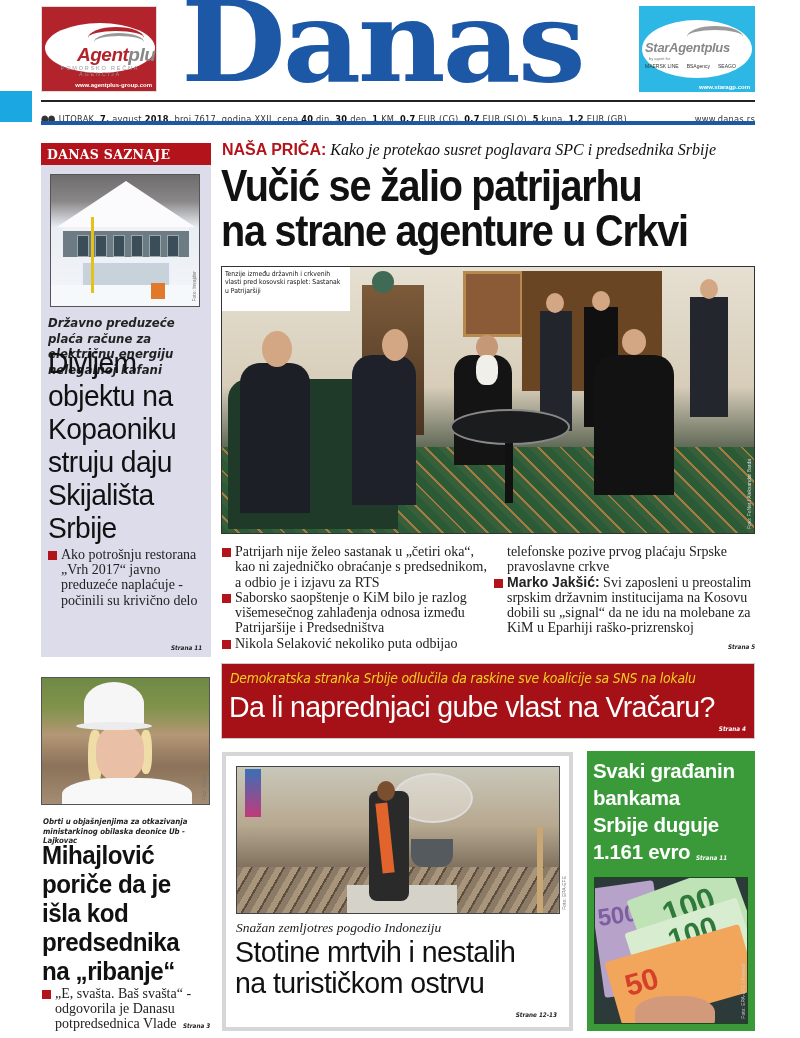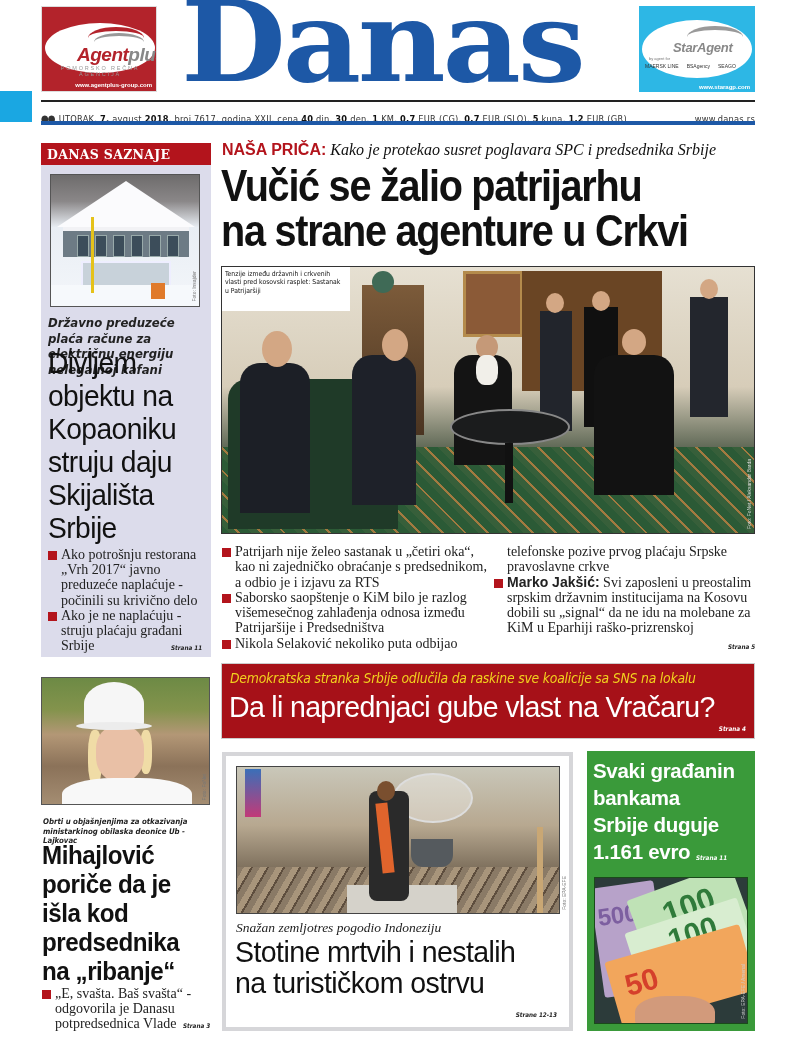--- a/index.html
+++ b/index.html
@@ -17,21 +17,21 @@
   .ad-left .brand span { color: #888; }
   .ad-left .tag { position: absolute; left: 4px; top: 58px; width: 108px; font-size: 5.5px; letter-spacing: 1.8px; color: #999; text-align: center; }
   .ad-left .url { position: absolute; right: 4px; bottom: 3px; font-size: 6px; color: #fff; font-weight: bold; }
 
   .logo { left: 181px; top: -14px; font-family: "DejaVu Serif", serif; font-weight: bold; font-size: 112px; letter-spacing: -3px; color: #1d58a6; line-height: 1; transform: scaleX(1.08); transform-origin: left top; }
 
   .ad-right { left: 639px; top: 6px; width: 116px; height: 86px; background: #2db7e5; overflow: hidden; }
   .ad-right .oval { position: absolute; left: 3px; top: 14px; width: 110px; height: 58px; background: #fff; border-radius: 55px / 29px; }
   .ad-right .arc { position: absolute; left: 48px; top: 20px; width: 56px; height: 22px; border-top: 4px solid #999; border-radius: 50% 50% 0 0; }
   .ad-right .brand { position: absolute; left: 6px; top: 34px; font-weight: bold; font-style: italic; font-size: 13px; color: #1d8fd0; letter-spacing: -0.3px; }
-  .ad-right .brand span { color: #888; margin-left: 28px; }
+  .ad-right .brand span { color: #888; }
   .ad-right .sub { position: absolute; left: 10px; top: 50px; font-size: 4px; color: #777; }
   .ad-right .partners { position: absolute; left: 6px; top: 57px; font-size: 5px; color: #333; display: flex; gap: 8px; }
   .ad-right .url { position: absolute; right: 5px; bottom: 2px; font-size: 6px; color: #fff; font-weight: bold; }
 
   .blue-tab { left: 0; top: 91px; width: 32px; height: 31px; background: #1aa7e2; }
 
   .rule-top { left: 41px; top: 100px; width: 714px; height: 2px; background: #222; }
   .dateline { left: 41px; top: 111px; width: 714px; height: 14px; font-family: "DejaVu Sans Condensed", "DejaVu Sans", sans-serif; font-size: 9.2px; letter-spacing: 0.25px; color: #333; display: flex; justify-content: space-between; align-items: center; }
   .dateline b { color: #111; }
   .dateline .dots { font-size: 10px; letter-spacing: -1px; margin-right: 4px; }
@@ -186,21 +186,20 @@
   <div class="headline">
     <div>Divljem</div>
     <div>objektu na</div>
     <div>Kopaoniku</div>
     <div>struju daju</div>
     <div>Skijališta</div>
     <div>Srbije</div>
   </div>
   <div class="bullets">
     <div class="bullet">Ako potrošnju restorana „Vrh 2017“ javno preduzeće naplaćuje - počinili su krivično delo</div>
-    <div class="bullet">Ako je ne naplaćuju - struju plaćaju građani Srbije</div>
   </div>
   <div class="strana" style="left:130px; top:501px;">Strana 11</div>
 </div>
 
 <div class="abs nasa"><b>NAŠA PRIČA:</b> <span>Kako je protekao susret poglavara SPC i predsednika Srbije</span></div>
 <div class="abs main-hl">
   <div>Vučić se žalio patrijarhu</div>
   <div>na strane agenture u Crkvi</div>
 </div>
 

